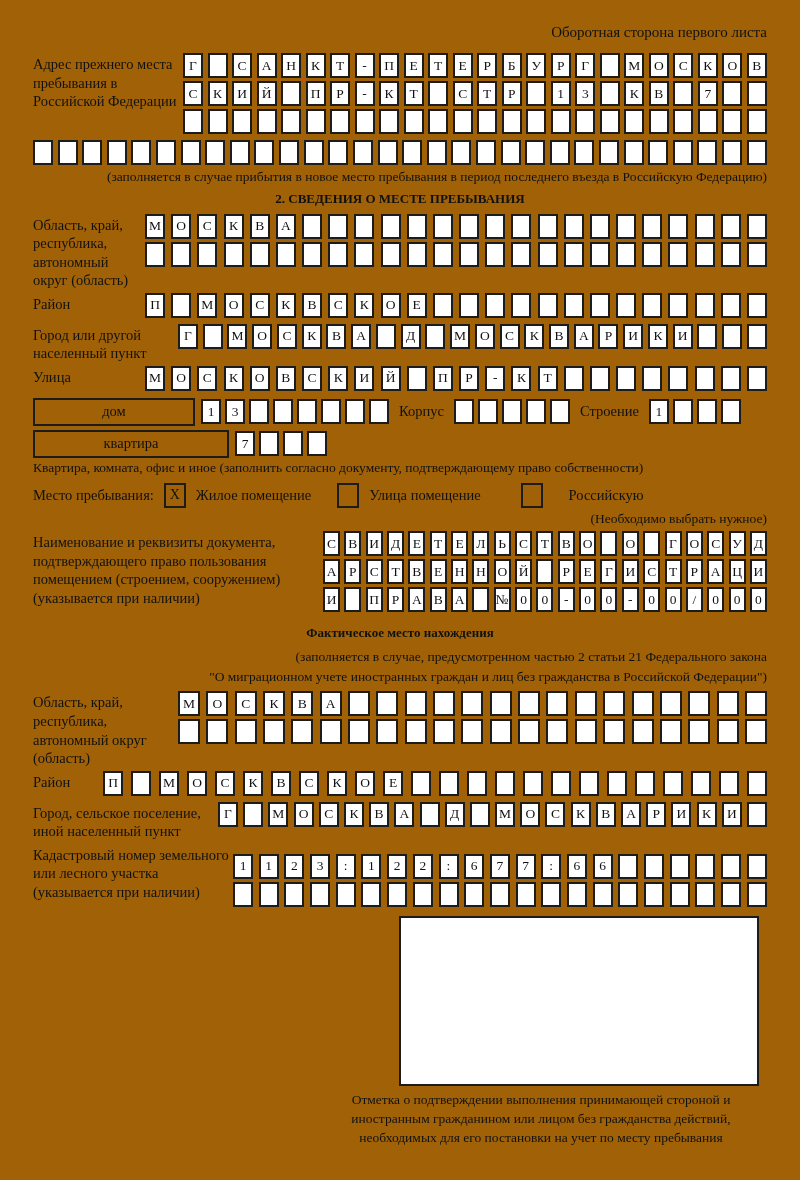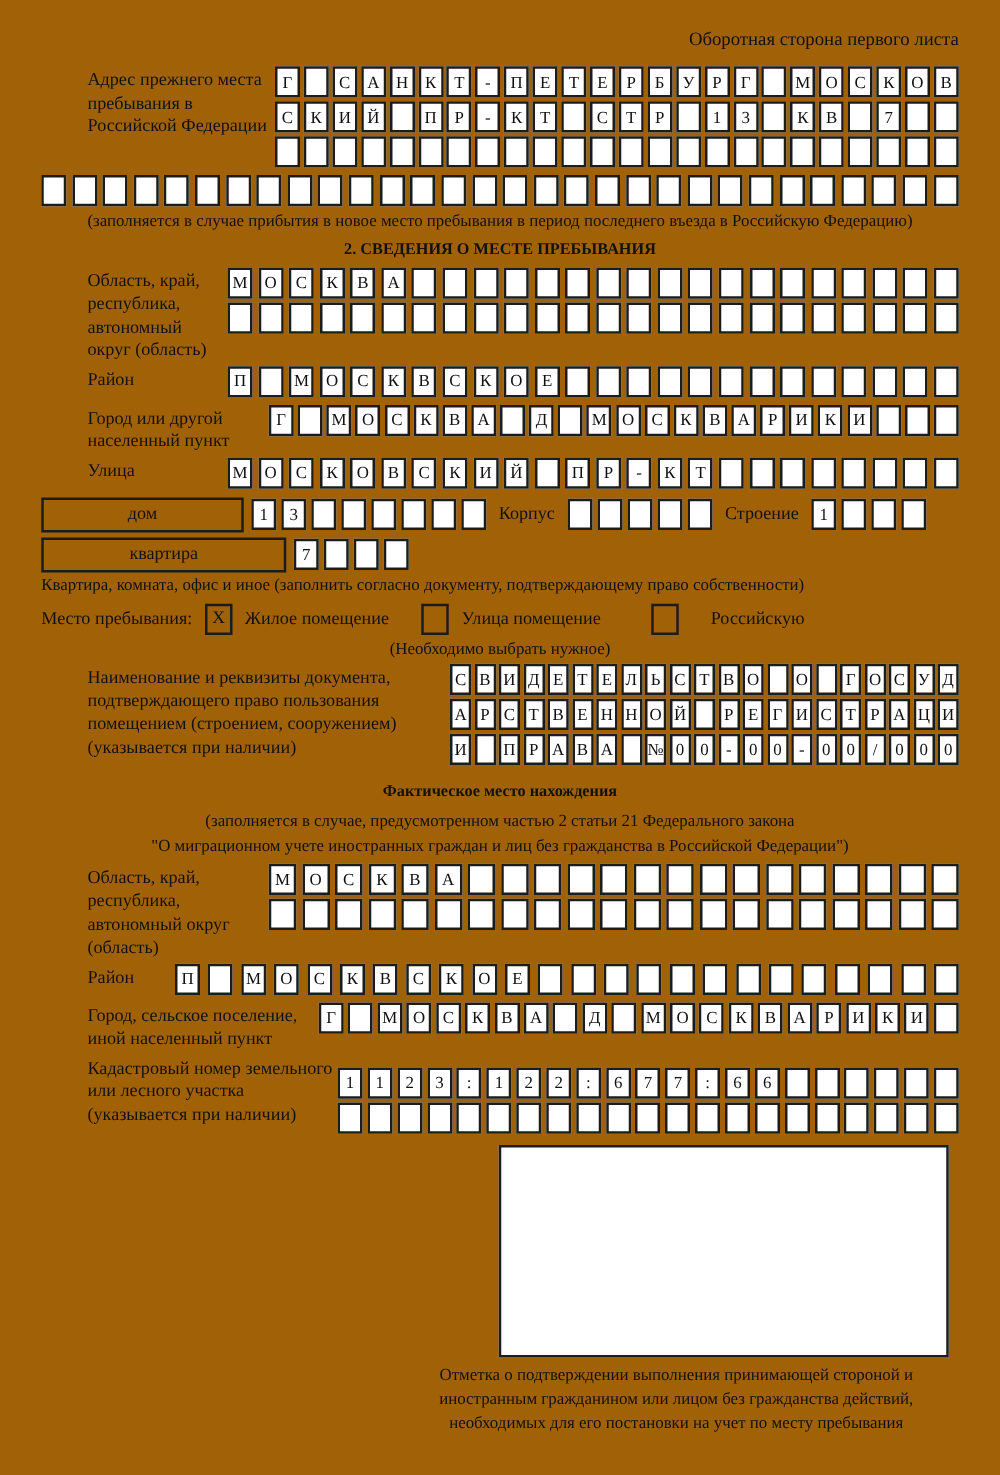--- a/index.html
+++ b/index.html
@@ -5,34 +5,34 @@
   html,body { margin:0; padding:0; background:#888; }
   .page {
     width:800px; height:1180px; margin:0 auto; background:#a16207;
     box-sizing:border-box; padding:24px 33px 0 33px;
     font-family:"Liberation Serif", serif; color:#111;
     overflow:hidden; position:relative;
   }
   .header-right { text-align:right; font-size:15px; margin-bottom:12px; }
 
   .field { display:flex; align-items:flex-start; margin-bottom:3px; }
-  .flabel { font-size:14.5px; line-height:1.28; flex-shrink:0; padding-top:2px;margin-left:37px; }
+  .flabel { font-size:14.5px; line-height:1.28; flex-shrink:0; padding-top:2px; }
   .rows { flex:1; min-width:0; }
 
   .cellrow { display:flex; justify-content:space-between; margin-bottom:3px; }
   .cellrow.compact { justify-content:flex-start; gap:4px; }
   .cell {
     width:20px; height:25px; box-sizing:border-box; flex-shrink:0;
     border:2px solid #1c1c1c; display:inline-flex; align-items:center; justify-content:center;
     font-size:13.5px; font-family:"Liberation Serif", serif; background:#fff;
   }
   .narrow .cell { width:17px; }
   .wideCells .cell { width:22px; }
 
-  .note-center { text-align:center; font-size:13.5px; line-height:1.3; margin:1px 0 2px; }
+  .note-center { text-align:right; font-size:13.5px; line-height:1.3; margin:1px 0 2px; }
   .note-left { font-size:13.5px; margin:1px 0 5px; }
   .sec-title { text-align:center; font-weight:bold; font-size:13px; margin:5px 0 7px; }
 
   .house-row { display:flex; align-items:center; gap:6px; margin:4px 0 2px; }
   .bigbox {
     border:2px solid #1c1c1c; height:28px; box-sizing:border-box;
     display:flex; align-items:center; justify-content:center; font-size:14.5px; flex-shrink:0;
   }
   .bigbox.dom { width:162px; }
   .bigbox.kv  { width:196px; }

